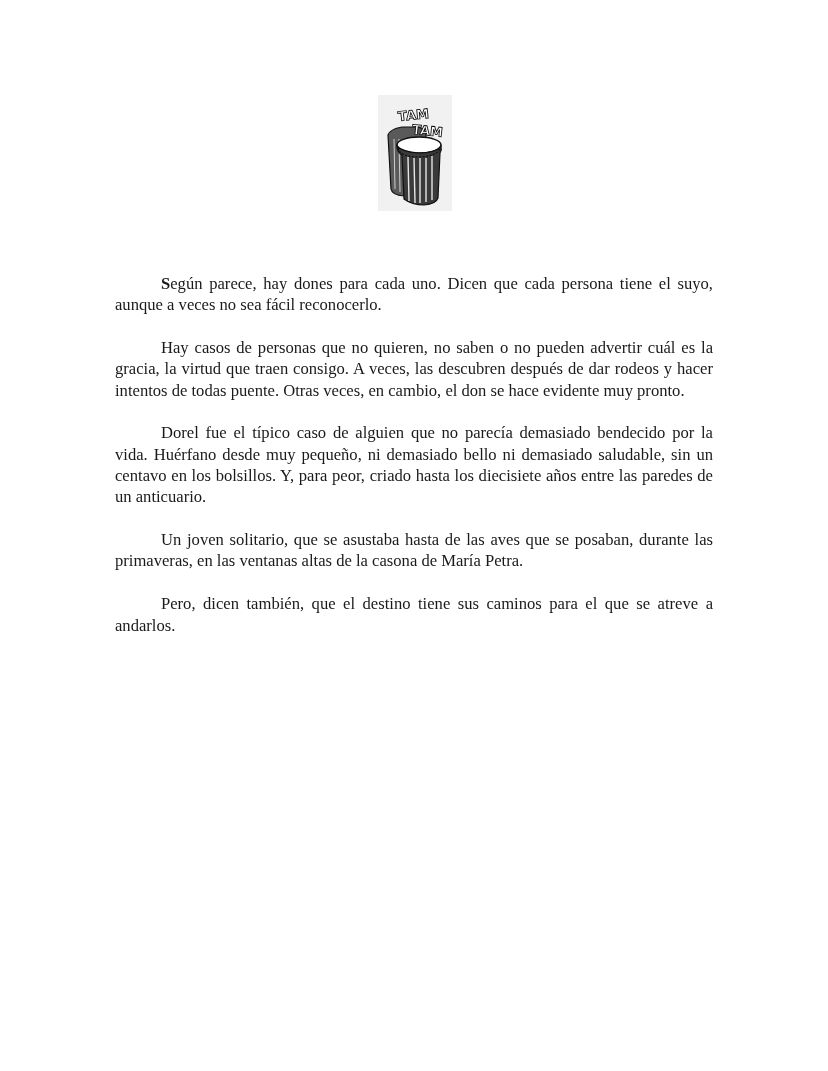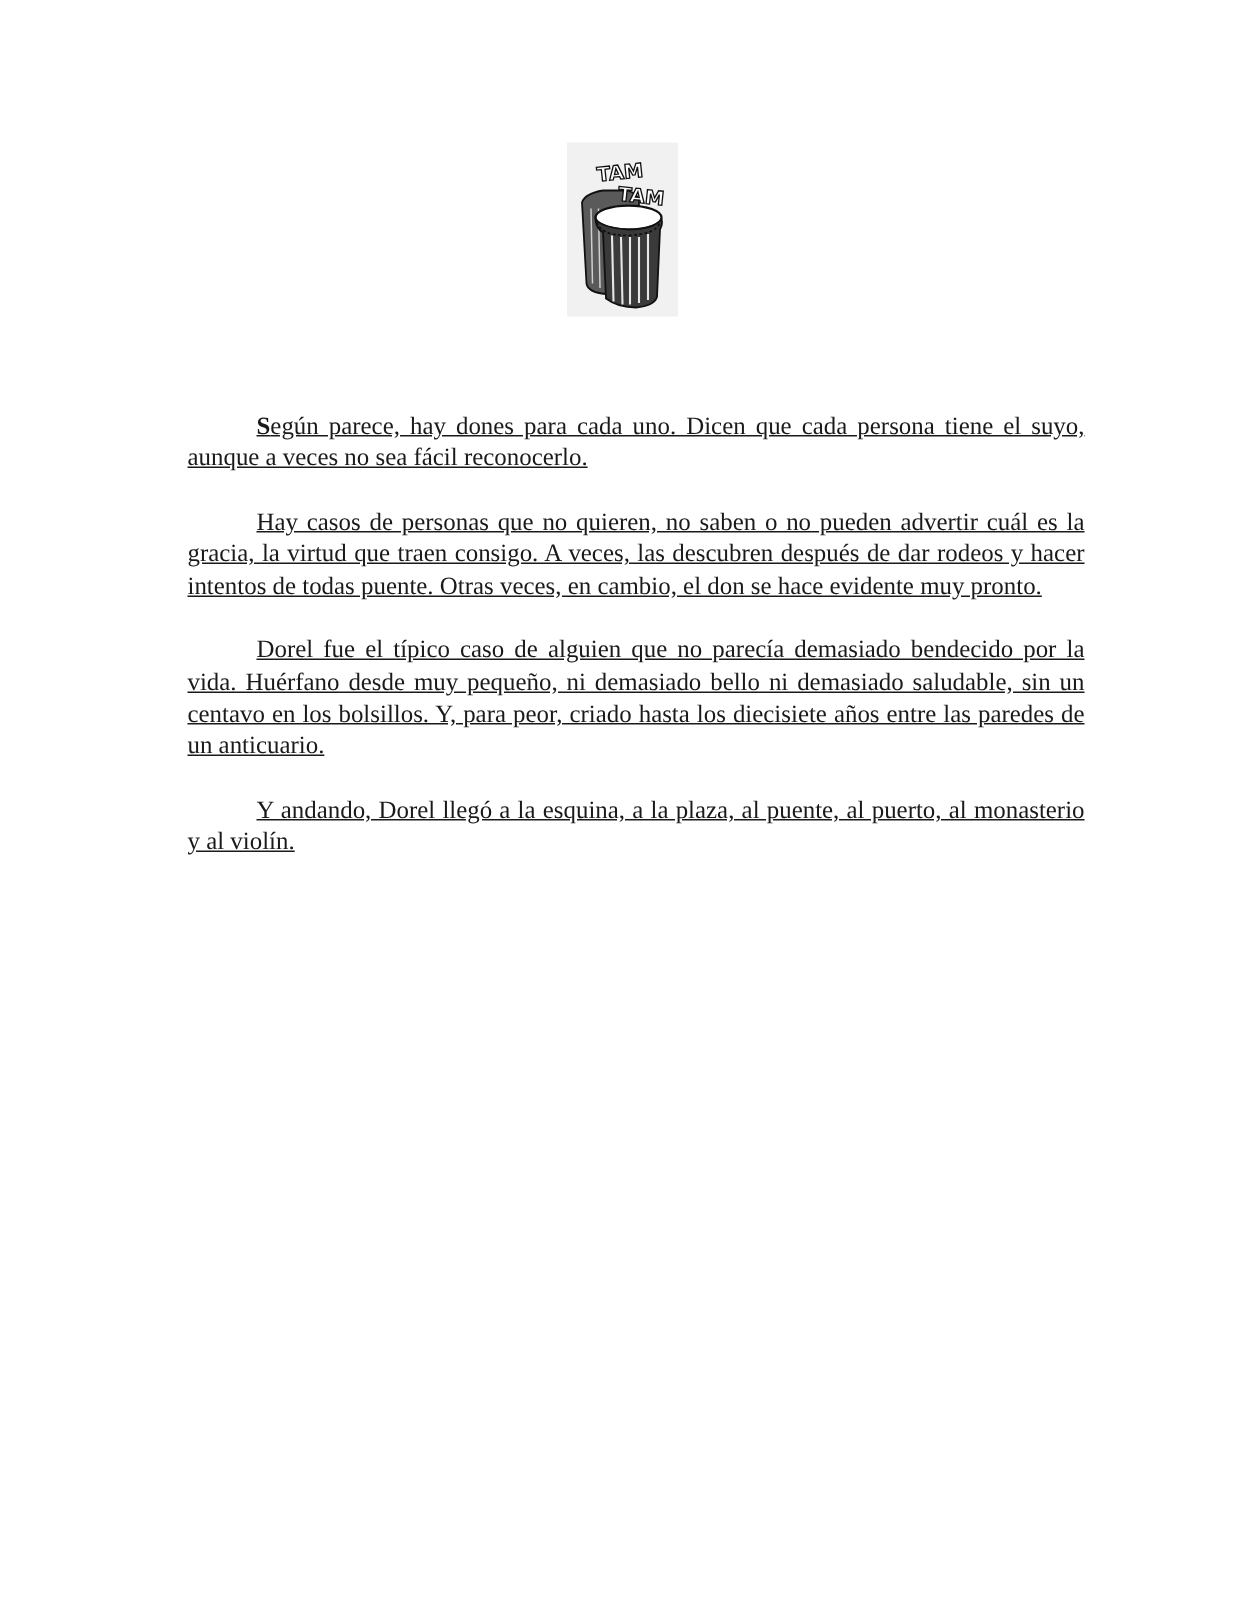--- a/index.html
+++ b/index.html
@@ -29,24 +29,23 @@
       height: 116px;
       background: #f1f1f1;
     }
     .illustration svg {
       width: 74px;
       height: 116px;
       display: block;
     }
     .body-text {
       position: absolute;
-      left: 125px;
+      left: 115px;
       top: 273px;
       width: 598px;
-      text-decoration: underline;
     }
     .para {
       margin: 0 0 21.5px 0;
       font-size: 16.6px;
       line-height: 21.3px;
       text-align: justify;
       text-indent: 46px;
     }
     .dropcap-s {
       font-weight: bold;
@@ -79,16 +78,17 @@
 
       <text x="20" y="25" font-family="DejaVu Sans, sans-serif" font-size="13" font-weight="bold" fill="#ffffff" stroke="#111" stroke-width="0.9" transform="rotate(-6 30 20)">TAM</text>
       <text x="34" y="40" font-family="DejaVu Sans, sans-serif" font-size="13" font-weight="bold" fill="#ffffff" stroke="#111" stroke-width="0.9" transform="rotate(6 46 36)">TAM</text>
     </svg>
   </div>
 
   <div class="body-text">
     <p class="para"><span class="dropcap-s">S</span><span>egún parece, hay dones para cada uno. Dicen que cada persona tiene el suyo, aunque a veces no sea fácil reconocerlo.</span></p>
     <p class="para">Hay casos de personas que no quieren, no saben o no pueden advertir cuál es la gracia, la virtud que traen consigo. A veces, las descubren después de dar rodeos y hacer intentos de todas puente. Otras veces, en cambio, el don se hace evidente muy pronto.</p>
     <p class="para">Dorel fue el típico caso de alguien que no parecía demasiado bendecido por la vida. Huérfano desde muy pequeño, ni demasiado bello ni demasiado saludable, sin un centavo en los bolsillos. Y, para peor, criado hasta los diecisiete años entre las paredes de un anticuario.</p>
-    <p class="para">Y andando, Dorel llegó a la esquina, a la plaza, al puente, al puerto, al monasterio y al violín.</p>
+    <p class="para">Un joven solitario, que se asustaba hasta de las aves que se posaban, durante las primaveras, en las ventanas altas de la casona de María Petra.</p>
+    <p class="para">Pero, dicen también, que el destino tiene sus caminos para el que se atreve a andarlos.</p>
   </div>
 
 </div>
 
 </body></html>

